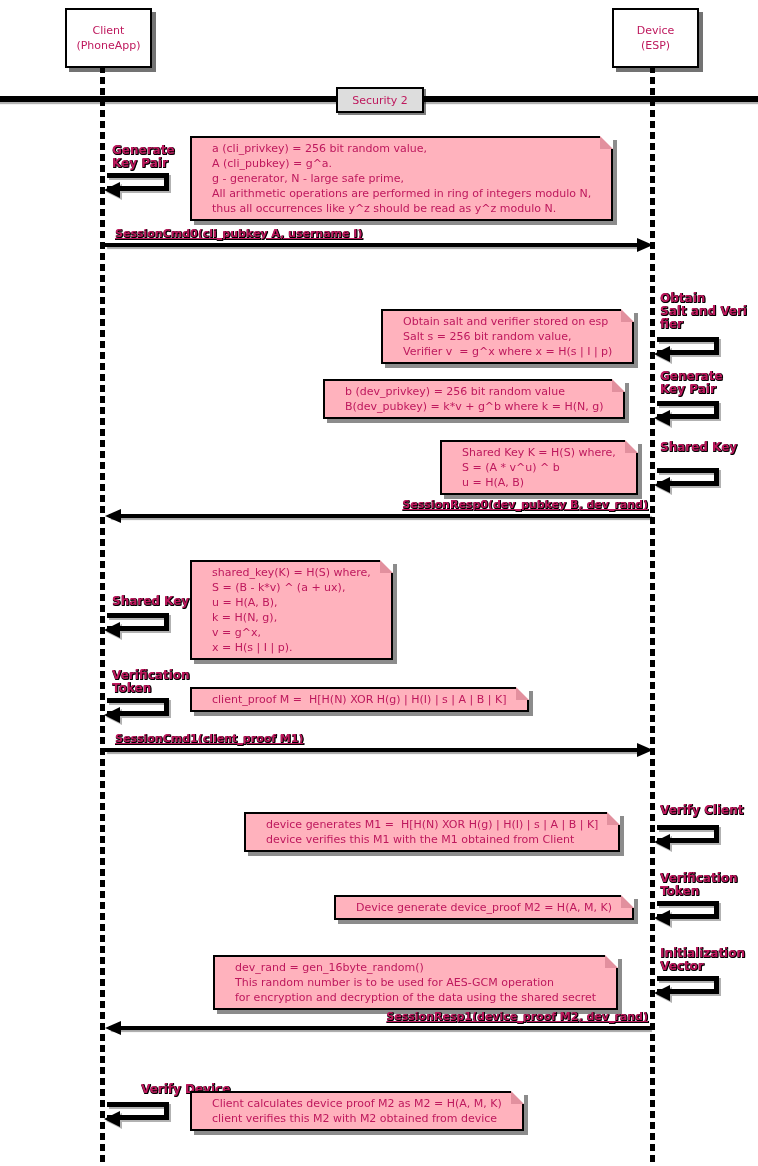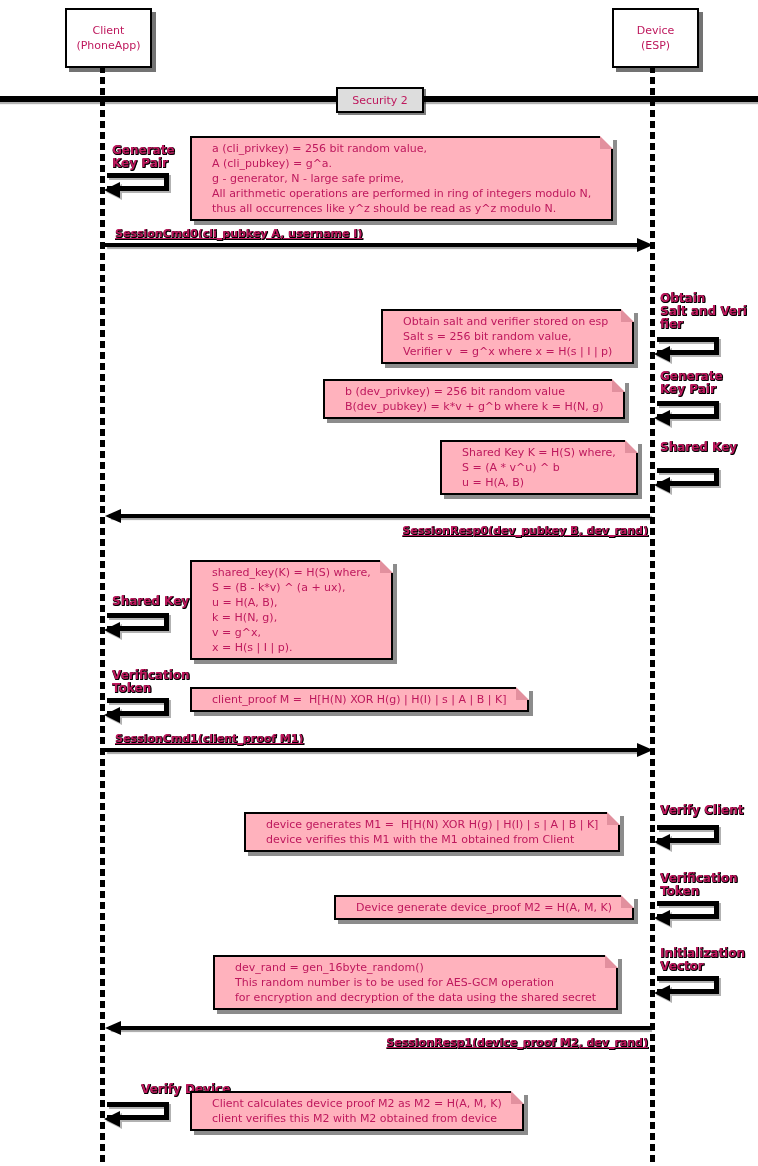--- a/index.html
+++ b/index.html
@@ -37,21 +37,21 @@
               border-right:16px solid #000;}
 
   
   .op-label{position:absolute;font-size:12px;font-weight:bold;line-height:13px;
             text-shadow:1px 0 0 #000,0 1px 0 #000,1px 1px 0 #000;}
 
   
   .msg-line{position:absolute;height:4px;background:#000;box-shadow:2px 2px 1px rgba(0,0,0,0.35);}
   .msg-label{position:absolute;font-size:11px;font-weight:bold;text-decoration:underline;
              text-shadow:1px 0 0 #000,0 1px 0 #000,1px 1px 0 #000;white-space:pre;}
-  .msg-label.right{margin-top:26px;}
+  .msg-label.right{}
   .arrow-right{position:absolute;width:0;height:0;border-top:7px solid transparent;
                border-bottom:7px solid transparent;border-left:16px solid #000;}
   .arrow-left{position:absolute;width:0;height:0;border-top:7px solid transparent;
               border-bottom:7px solid transparent;border-right:16px solid #000;}
 </style>
 </head>
 <body>
 
 <div class="canvas">
 

